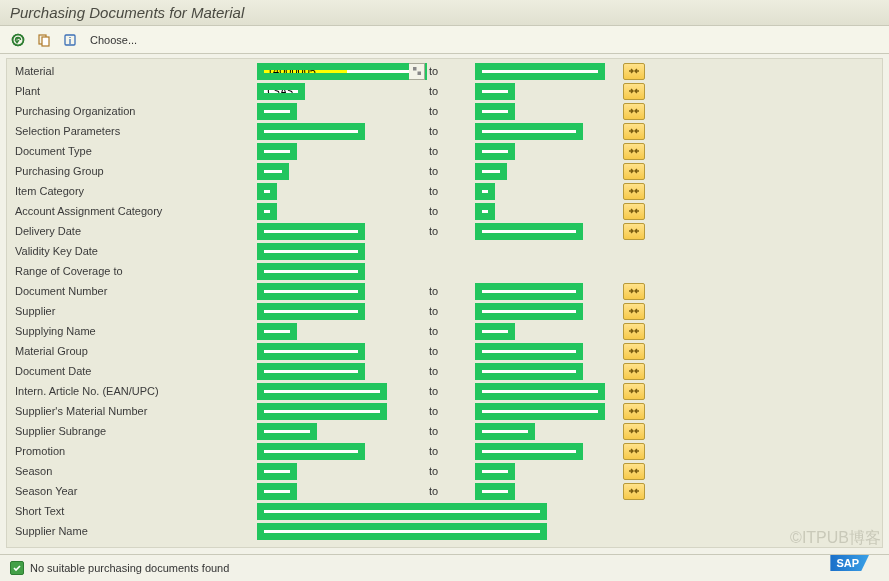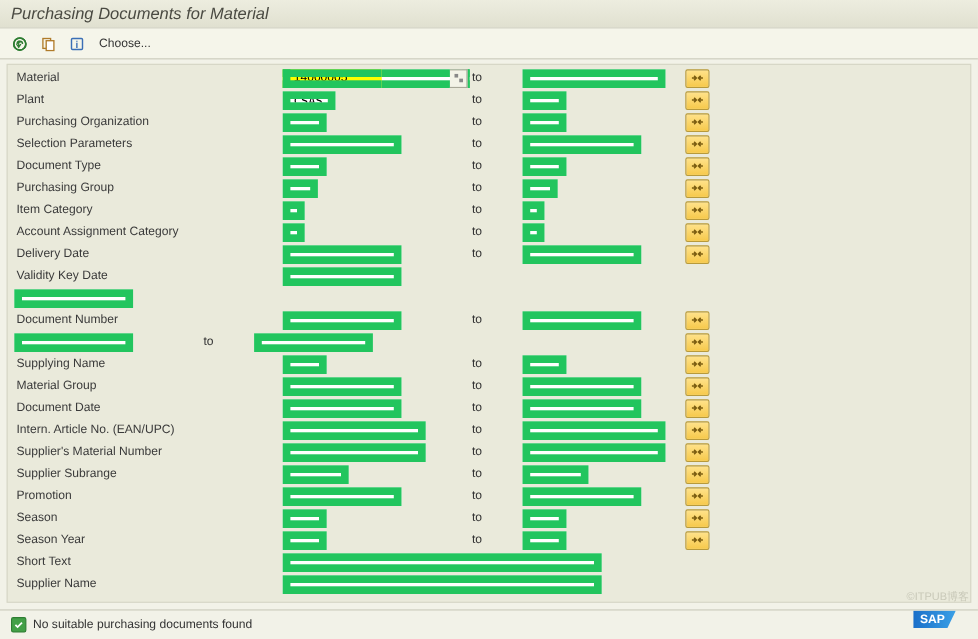--- a/index.html
+++ b/index.html
@@ -139,21 +139,21 @@
     font-weight: bold;
     font-size: 11px;
     padding: 2px 10px 2px 6px;
     clip-path: polygon(0 0, 100% 0, 80% 100%, 0 100%);
   }
   .water {
     position: absolute;
     right: 8px;
     bottom: 32px;
     color: #c9c9b9;
-    font-size: 10px;
+    font-size: 16px;
   }
   .wrap { position: relative; min-height: 581px; width:889px;}
   .rowrel { position: relative; }
 </style>
 </head>
 <body>
 
 <div class="wrap">
 
 <div class="title-bar">
@@ -339,40 +339,42 @@
             </svg>
           </span></span>
   </div>
 
   <div class="row">
     <span class="label">Validity Key Date</span>
     <input class="in in-m" style="">
   </div>
 
   <div class="row">
+    <span class="label">Range of Coverage to</span>
     <input class="in in-m" style="">
   </div>
 
   <div class="row rowrel">
     <span class="label">Document Number</span>
     <div class="col-from">
           <input class="in in-m" style="">
         </div>
     <span class="to-lbl">to</span>
     <div class="col-to">
           <input class="in in-m" style="">
         </div>
     <span class="col-multi"><span class="multi-btn">
             <svg width="12" height="10" viewBox="0 0 12 10">
               <path d="M1 5 L5 5 M3 3 L5 5 L3 7 M7 5 L11 5 M9 3 L7 5 L9 7" stroke="#7a5c10" stroke-width="1.4" fill="none"></path>
             </svg>
           </span></span>
   </div>
 
   <div class="row rowrel">
+    <span class="label">Supplier</span>
     <div class="col-from">
           <input class="in in-m" style="">
         </div>
     <span class="to-lbl">to</span>
     <div class="col-to">
           <input class="in in-m" style="">
         </div>
     <span class="col-multi"><span class="multi-btn">
             <svg width="12" height="10" viewBox="0 0 12 10">
               <path d="M1 5 L5 5 M3 3 L5 5 L3 7 M7 5 L11 5 M9 3 L7 5 L9 7" stroke="#7a5c10" stroke-width="1.4" fill="none"></path>

